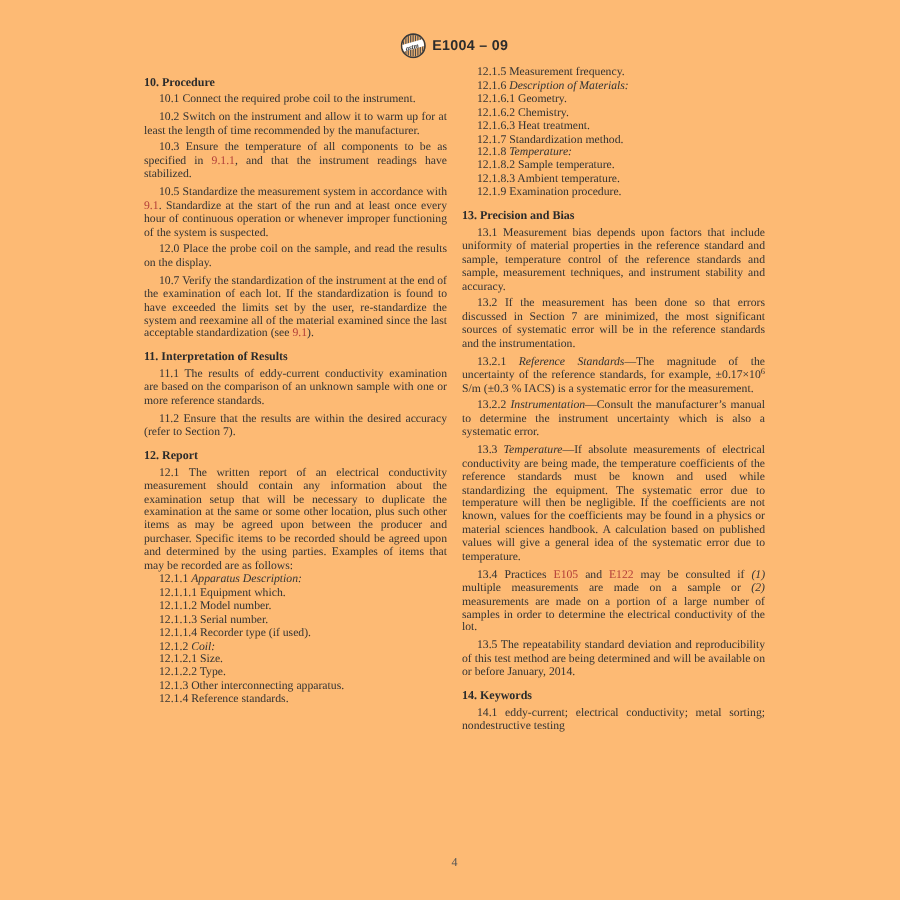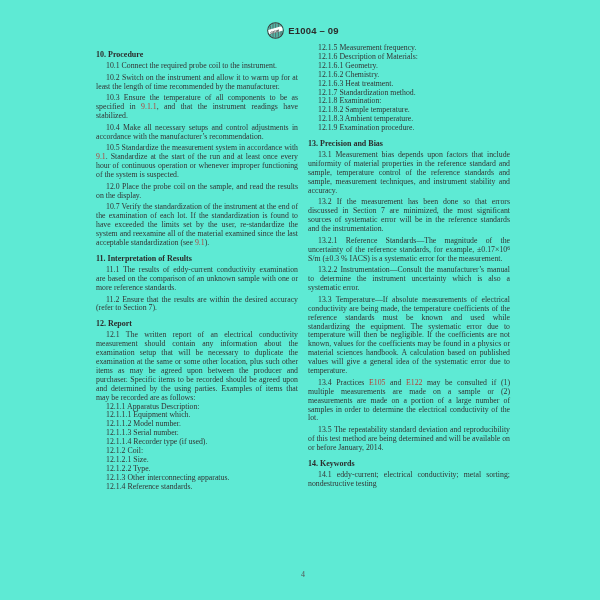--- a/index.html
+++ b/index.html
@@ -3,21 +3,21 @@
 <meta charset="utf-8">
 <style>
   html, body { margin: 0; padding: 0; }
   body {
     width: 600px; height: 600px;
     background: #ffffff;
     font-family: "Liberation Serif", "DejaVu Serif", serif;
     color: #333333;
     overflow: hidden;
   }
-  .page { position: relative; width: 600px; height: 600px; background: #5eead4; }
+  .page { position: relative; width: 600px; height: 600px; background: #fdba74; }
 
   .hdr {
     position: absolute; top: 22px; left: 95px; width: 416px;
     display: flex; justify-content: center; align-items: center; gap: 4px;
   }
   .hdr .designation {
     font-family: "Liberation Sans", sans-serif;
     font-weight: bold; font-size: 9.5px; color: #2c2c2c; letter-spacing: 0.2px;
   }
   .logo { display: inline-block; width: 17px; height: 17px; }
@@ -30,21 +30,21 @@
 
   .col h4.heading {
     font-size: 8px; line-height: 9.2px; font-weight: bold; color: #2b2b2b;
     margin: 6px 0 2.5px 0; text-align: left; font-family: Liberation Serif, serif;
   }
   .col > :first-child { margin-top: 0; }
   .col p { margin: 0; }
   .col p.p { margin-top: 2.8px; text-indent: 10px; }
   .col p.li { margin-top: 0; text-indent: 10px; text-align: left; }
 
-  .i { }
+  .i { font-style: italic; }
   .ref { color: #b4403a; }
   sup { font-size: 5.6px; line-height: 0; vertical-align: 2.5px; }
 
   .ftr {
     position: absolute; top: 570px; left: 95px; width: 416px;
     text-align: center; font-size: 8px; color: #555555;
   }
 </style>
 </head>
 <body>
@@ -79,21 +79,20 @@
     </span>
     <span class="designation">E1004 – 09</span>
   </div>
 
   <div class="columns">
     <div class="col">
         <h4 class="heading"><span>10. Procedure</span></h4>
         <p class="p"><span>10.1 Connect the required probe coil to the instrument.</span></p>
         <p class="p"><span>10.2 Switch on the instrument and allow it to warm up for at least the length of time recommended by the manufacturer.</span></p>
         <p class="p"><span>10.3 Ensure the temperature of all components to be as specified in </span><span class="ref">9.1.1</span><span>, and that the instrument readings have stabilized.</span></p>
-        <p class="p"><span>10.4 Make all necessary setups and control adjustments in accordance with the manufacturer’s recommendation.</span></p>
         <p class="p"><span>10.5 Standardize the measurement system in accordance with </span><span class="ref">9.1</span><span>. Standardize at the start of the run and at least once every hour of continuous operation or whenever improper functioning of the system is suspected.</span></p>
         <p class="p"><span>12.0 Place the probe coil on the sample, and read the results on the display.</span></p>
         <p class="p"><span>10.7 Verify the standardization of the instrument at the end of the examination of each lot. If the standardization is found to have exceeded the limits set by the user, re-standardize the system and reexamine all of the material examined since the last acceptable standardization (see </span><span class="ref">9.1</span><span>).</span></p>
         <h4 class="heading"><span>11. Interpretation of Results</span></h4>
         <p class="p"><span>11.1 The results of eddy-current conductivity examination are based on the comparison of an unknown sample with one or more reference standards.</span></p>
         <p class="p"><span>11.2 Ensure that the results are within the desired accuracy (refer to Section 7).</span></p>
         <h4 class="heading"><span>12. Report</span></h4>
         <p class="p"><span>12.1 The written report of an electrical conductivity measurement should contain any information about the examination setup that will be necessary to duplicate the examination at the same or some other location, plus such other items as may be agreed upon between the producer and purchaser. Specific items to be recorded should be agreed upon and determined by the using parties. Examples of items that may be recorded are as follows:</span></p>
         <p class="li"><span>12.1.1 </span><span class="i">Apparatus Description:</span></p>
         <p class="li"><span>12.1.1.1 Equipment which.</span></p>
@@ -106,21 +105,21 @@
         <p class="li"><span>12.1.3 Other interconnecting apparatus.</span></p>
         <p class="li"><span>12.1.4 Reference standards.</span></p>
       </div>
     <div class="col">
         <p class="li"><span>12.1.5 Measurement frequency.</span></p>
         <p class="li"><span>12.1.6 </span><span class="i">Description of Materials:</span></p>
         <p class="li"><span>12.1.6.1 Geometry.</span></p>
         <p class="li"><span>12.1.6.2 Chemistry.</span></p>
         <p class="li"><span>12.1.6.3 Heat treatment.</span></p>
         <p class="li"><span>12.1.7 Standardization method.</span></p>
-        <p class="li"><span>12.1.8 </span><span class="i">Examination:</span></p>
+        <p class="li"><span>12.1.8 </span><span class="i">Temperature:</span></p>
         <p class="li"><span>12.1.8.2 Sample temperature.</span></p>
         <p class="li"><span>12.1.8.3 Ambient temperature.</span></p>
         <p class="li"><span>12.1.9 Examination procedure.</span></p>
         <h4 class="heading"><span>13. Precision and Bias</span></h4>
         <p class="p"><span>13.1 Measurement bias depends upon factors that include uniformity of material properties in the reference standard and sample, temperature control of the reference standards and sample, measurement techniques, and instrument stability and accuracy.</span></p>
         <p class="p"><span>13.2 If the measurement has been done so that errors discussed in Section 7 are minimized, the most significant sources of systematic error will be in the reference standards and the instrumentation.</span></p>
         <p class="p"><span>13.2.1 </span><span class="i">Reference Standards</span><span>—The magnitude of the uncertainty of the reference standards, for example, ±0.17×10</span><sup>6</sup><span> S/m (±0.3 % IACS) is a systematic error for the measurement.</span></p>
         <p class="p"><span>13.2.2 </span><span class="i">Instrumentation</span><span>—Consult the manufacturer’s manual to determine the instrument uncertainty which is also a systematic error.</span></p>
         <p class="p"><span>13.3 </span><span class="i">Temperature</span><span>—If absolute measurements of electrical conductivity are being made, the temperature coefficients of the reference standards must be known and used while standardizing the equipment. The systematic error due to temperature will then be negligible. If the coefficients are not known, values for the coefficients may be found in a physics or material sciences handbook. A calculation based on published values will give a general idea of the systematic error due to temperature.</span></p>
         <p class="p"><span>13.4 Practices </span><span class="ref">E105</span><span> and </span><span class="ref">E122</span><span> may be consulted if </span><span class="i">(1)</span><span> multiple measurements are made on a sample or </span><span class="i">(2)</span><span> measurements are made on a portion of a large number of samples in order to determine the electrical conductivity of the lot.</span></p>

